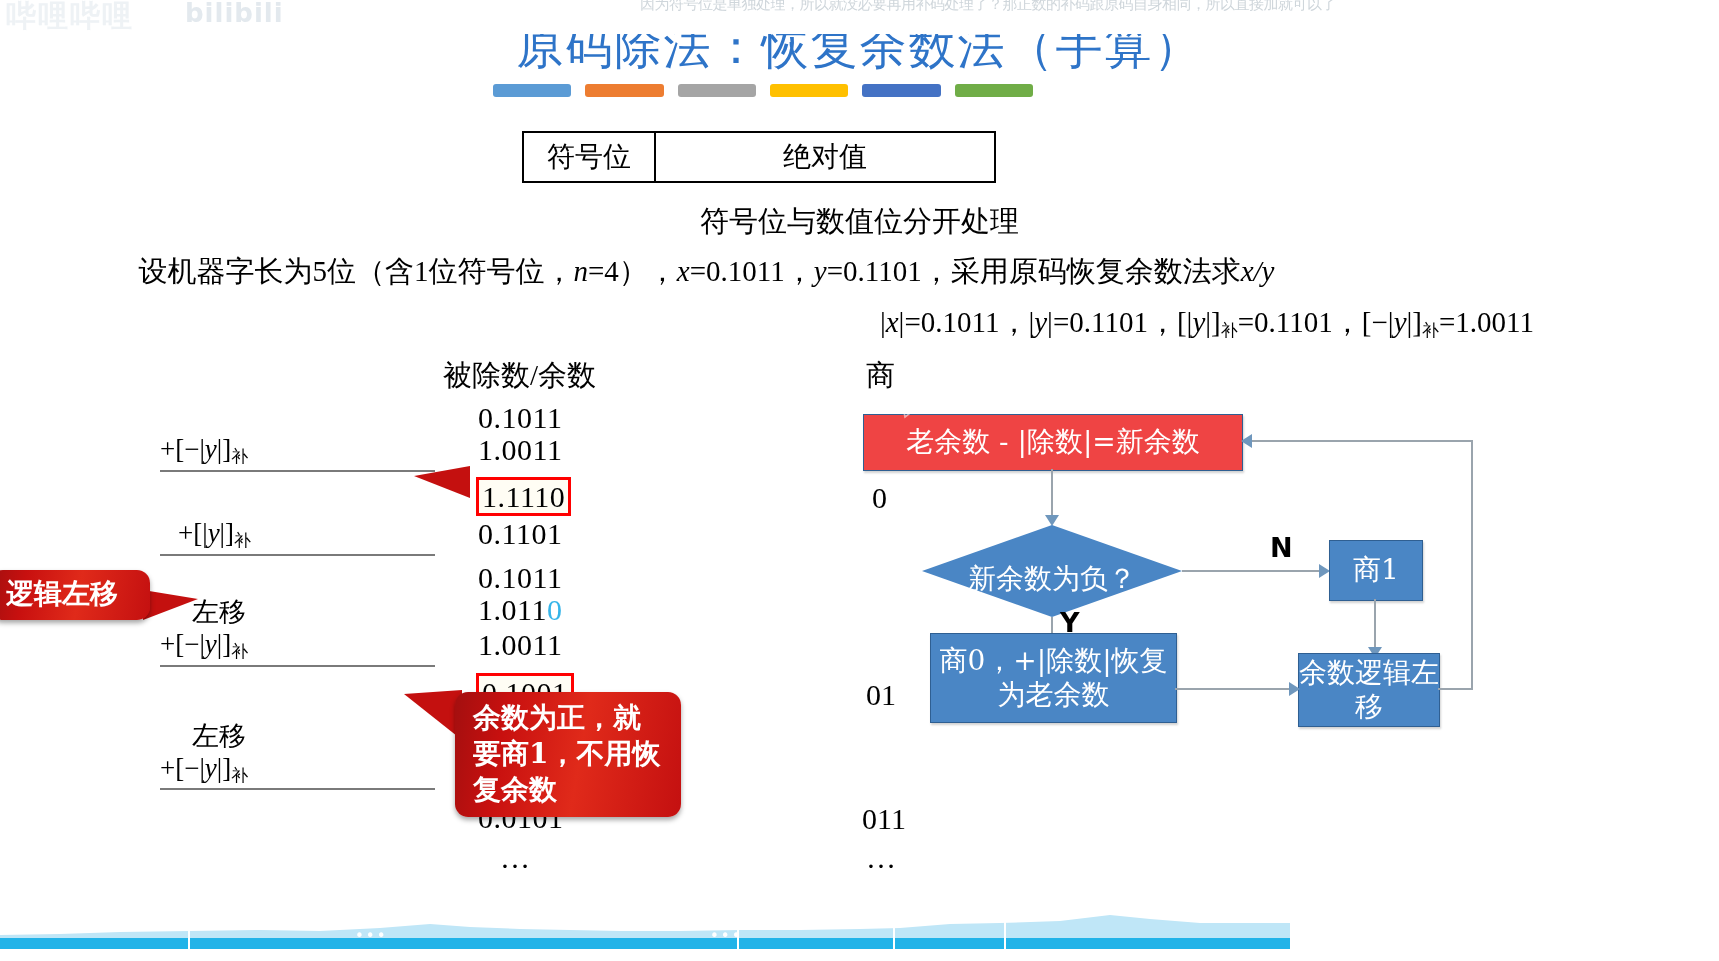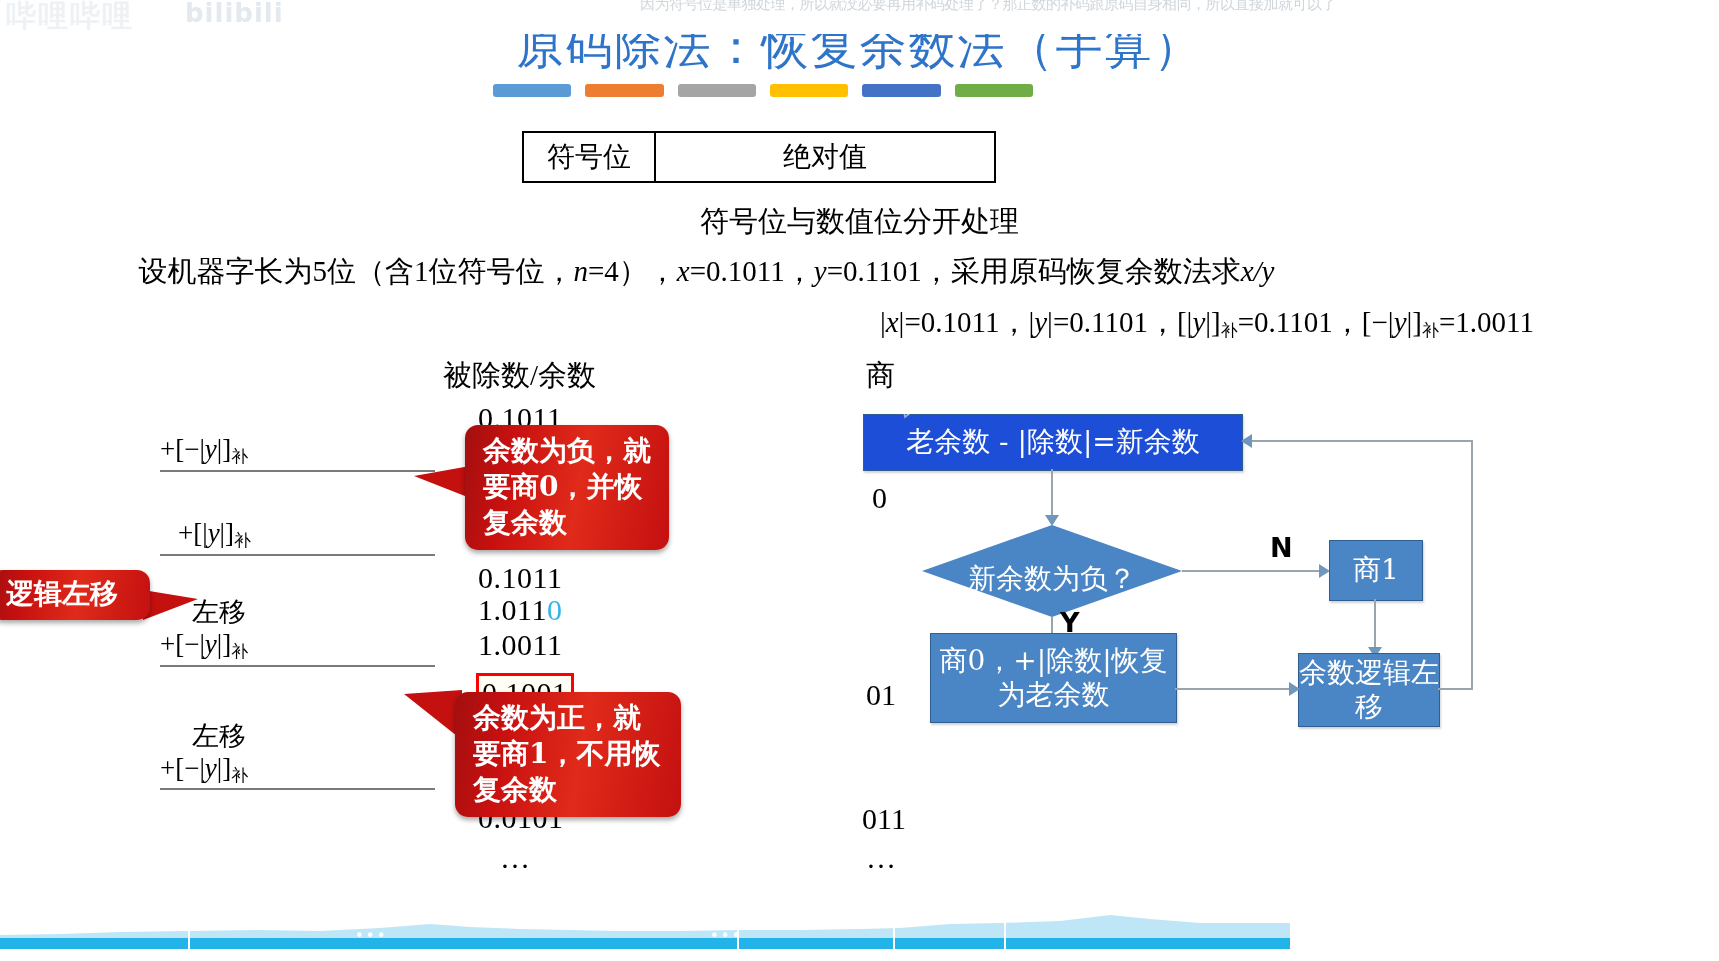--- a/index.html
+++ b/index.html
@@ -225,31 +225,30 @@
     <div class="rule" style="left:0px;top:432px;width:275px;"></div>
 
     <div class="num" style="left:318px;top:445px;">0.0101</div>
     <div class="quot" style="left:702px;top:446px;">011</div>
 
     <div class="dots" style="left:340px;top:485px;">…</div>
     <div class="dots" style="left:706px;top:485px;">…</div>
   </div>
 
   <div class="callout-tail" id="callout-neg-tail"></div>
-  <div class="callout" id="callout-neg">余数为负，就要商0，并恢复余数</div>
 
   <div class="callout-tail" id="callout-pos-tail"></div>
   <div class="callout" id="callout-pos">余数为正，就要商1，不用恢复余数</div>
 
   <div class="callout-tail" id="callout-shift-tail"></div>
   <div class="callout" id="callout-shift">逻辑左移</div>
 
   <div id="flowchart">
 
-    <div class="fc-box" style="left: 8px; top: 29px; width: 378px; height: 55px; background: #1d4ed8;">
+    <div class="fc-box" style="left: 8px; top: 29px; width: 378px; height: 55px; background: #ef4444;">
       <span>老余数 - |除数|=新余数</span>
     </div>
 
     <svg id="pen-icon" width="30" height="34" viewBox="0 0 30 34">
       <path d="M6 2 L14 10 L9 24 L5 27 L4 22 Z" fill="none" stroke="#ffffff" stroke-width="1.6"></path>
       <path d="M7 6 L12 11" stroke="#ffffff" stroke-width="1.2"></path>
       <path d="M6 10 L11 15" stroke="#ffffff" stroke-width="1.2"></path>
     </svg>
 
     <div class="fc-line" style="left:196px;top:84px;width:2px;height:48px;"></div>

